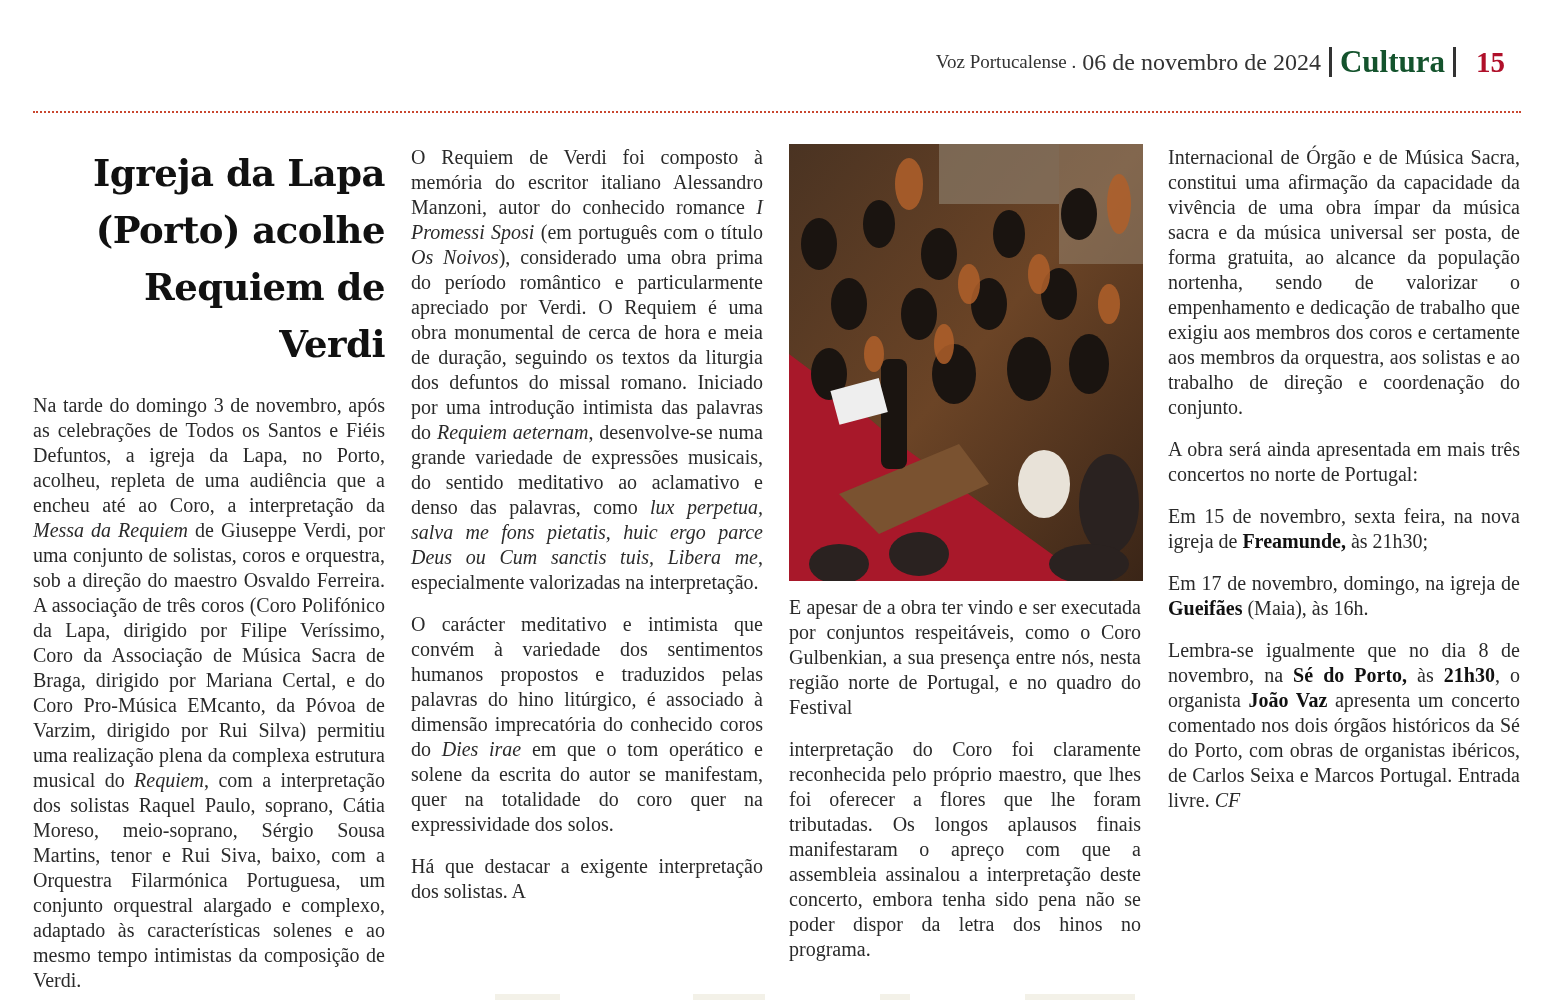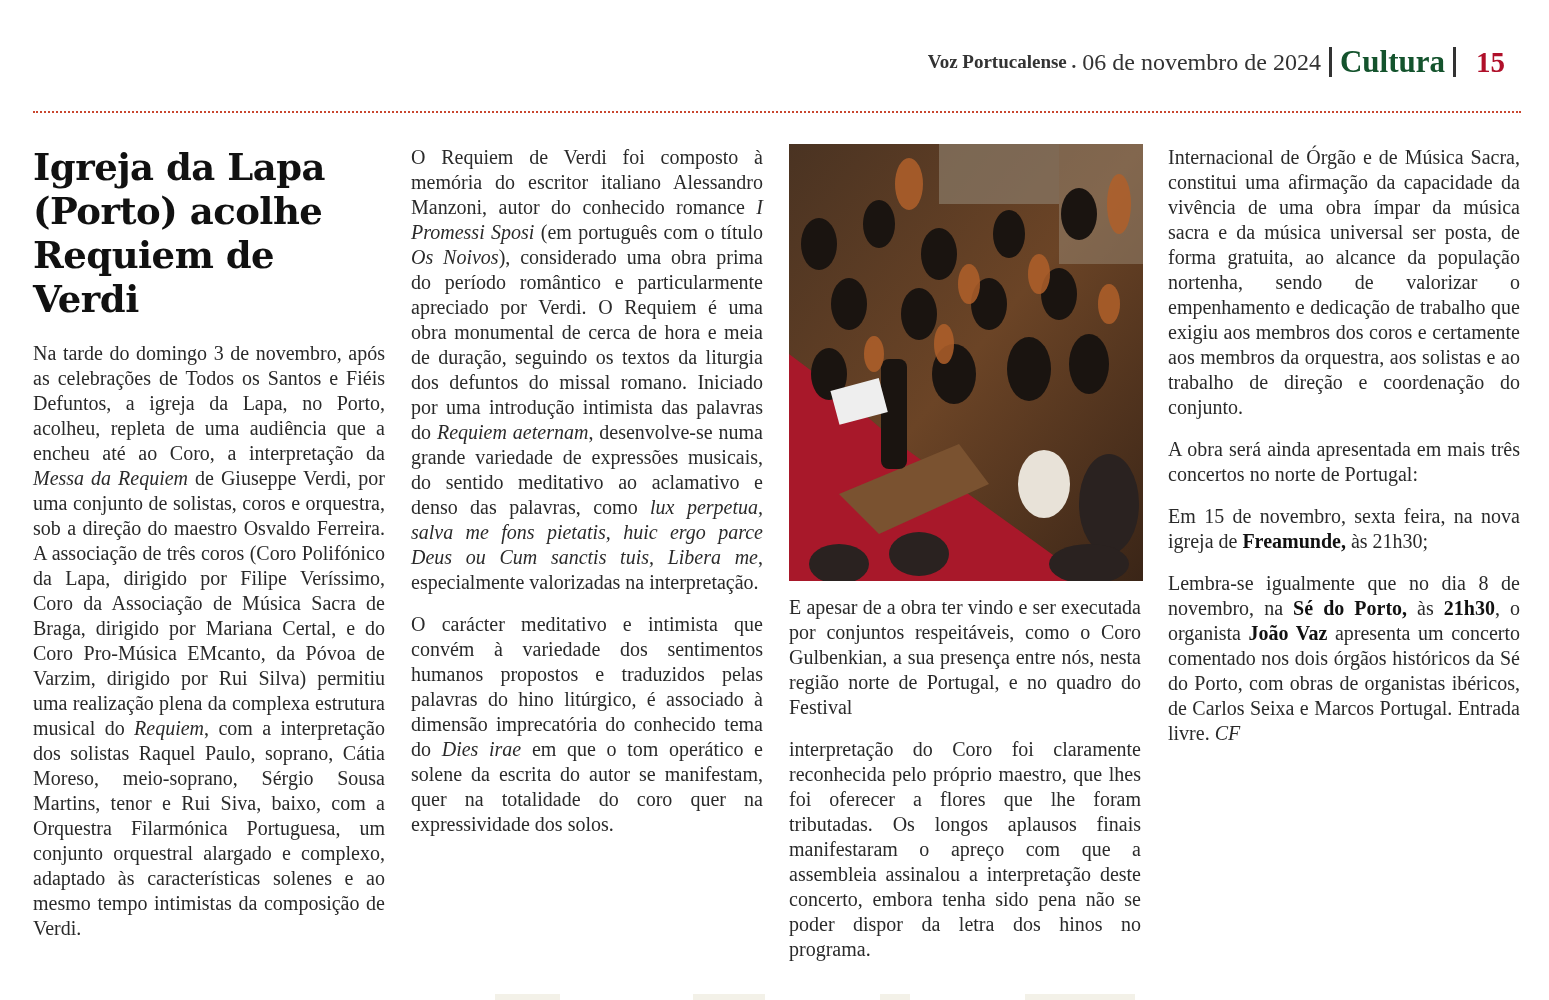--- a/index.html
+++ b/index.html
@@ -1,29 +1,29 @@
 <!DOCTYPE html>
 <html><head>
 <meta charset="utf-8">
 <style>
   html, body { margin: 0; padding: 0; background: #ffffff; }
   body { width: 1549px; height: 1000px; position: relative; overflow: hidden; font-family: "Liberation Serif", "DejaVu Serif", serif; color: #222; }
   .header { position: absolute; top: 42px; right: 44px; display: flex; align-items: center; height: 40px; }
-  .pub { font-family: "Liberation Serif", serif; font-weight: bold; font-size: 19px; color: #333; }
+  .pub { font-family: "Liberation Serif", serif; font-weight: normal; font-size: 19px; color: #333; }
   .date { font-family: "Liberation Serif", serif; font-size: 24px; color: #333; margin-left: 6px; }
   .vbar { width: 3px; height: 30px; background: #333; margin: 0 8px; }
   .section { font-family: "Liberation Serif", serif; font-weight: bold; font-size: 31px; color: #14532d; }
   .pagenum { font-family: "Liberation Serif", serif; font-weight: bold; font-size: 29px; color: #b0102a; margin-left: 12px; }
   .rule { position: absolute; top: 111px; left: 33px; width: 1488px; border-top: 2px dotted #c9472f; height: 0; }
   .col { position: absolute; top: 145px; width: 352px; font-size: 20px; line-height: 25px; text-align: justify; color: #2a2a2a; }
   .c1 { left: 33px; }
   .c2 { left: 411px; }
   .c3 { left: 789px; top: 595px; }
   .c4 { left: 1168px; }
-  .headline { font-family: "DejaVu Serif", serif; font-weight: bold; font-size: 37px; line-height: 44px; color: #111; margin: 0 0 20px 0; text-align: left; letter-spacing: -0.5px; }
+  .headline { font-family: "DejaVu Serif", serif; font-weight: bold; font-size: 37px; line-height: 57px; color: #111; margin: 0 0 20px 0; text-align: right; letter-spacing: -0.5px; }
   p { margin: 0 0 17px 0; }
   em { font-style: italic; }
   strong { font-weight: bold; color: #111; }
   .photo { position: absolute; left: 789px; top: 144px; width: 354px; height: 437px; overflow: hidden; background: #3b2a1d; }
   .credit { text-align: right; font-style: italic; margin-top: 10px; font-size: 19px; }
   .faded { position: absolute; top: 994px; height: 6px; background: #f3f1e8; }
 </style>
 </head>
 <body>
 
@@ -37,21 +37,22 @@
 </div>
 <div class="rule"></div>
 
 <div class="col c1">
   <h1 class="headline">Igreja da Lapa (Porto) acolhe Requiem de Verdi</h1>
   <p><span>Na tarde do domingo 3 de novembro, após as celebrações de Todos os Santos e Fiéis Defuntos, a igreja da Lapa, no Porto, acolheu, repleta de uma audiência que a encheu até ao Coro, a interpretação da </span><em>Messa da Requiem</em><span> de Giuseppe Verdi, por uma conjunto de solistas, coros e orquestra, sob a direção do maestro Osvaldo Ferreira. A associação de três coros (Coro Polifónico da Lapa, dirigido por Filipe Veríssimo, Coro da Associação de Música Sacra de Braga, dirigido por Mariana Certal, e do Coro Pro-Música EMcanto, da Póvoa de Varzim, dirigido por Rui Silva) permitiu uma realização plena da complexa estrutura musical do </span><em>Requiem</em><span>, com a interpretação dos solistas Raquel Paulo, soprano, Cátia Moreso, meio-soprano, Sérgio Sousa Martins, tenor e Rui Siva, baixo, com a Orquestra Filarmónica Portuguesa, um conjunto orquestral  alargado e complexo, adaptado às características solenes e ao mesmo tempo intimistas da composição de Verdi.</span></p>
 </div>
 
 <div class="col c2">
   <p><span>O Requiem de Verdi foi composto à memória do escritor italiano Alessandro Manzoni, autor do conhecido romance </span><em>I Promessi Sposi</em><span> (em português com o título </span><em>Os Noivos</em><span>), considerado uma obra prima do período romântico e particularmente apreciado por Verdi. O Requiem é uma obra monumental de cerca de hora e meia de duração, seguindo os textos da liturgia dos defuntos do missal romano. Iniciado por uma introdução intimista das palavras do </span><em>Requiem aeternam</em><span>, desenvolve-se numa grande variedade de expressões musicais, do sentido meditativo ao aclamativo e denso das palavras, como </span><em>lux perpetua, salva me fons pietatis, huic ergo parce Deus ou Cum sanctis tuis, Libera me</em><span>, especialmente valorizadas na interpretação.</span></p>
-  <p><span>O carácter meditativo e intimista que convém à variedade dos sentimentos humanos propostos e traduzidos pelas palavras do hino litúrgico, é associado à dimensão imprecatória do conhecido tema do </span><em>Dies irae</em><span> em que o tom operático e solene da escrita do autor se manifestam, quer na totalidade do coro quer na expressividade dos solos.</span></p>
+  <p><span>O carácter meditativo e intimista que convém à variedade dos sentimentos humanos propostos e traduzidos pelas palavras do hino litúrgico, é associado à dimensão imprecatória do conhecido coros do </span><em>Dies irae</em><span> em que o tom operático e solene da escrita do autor se manifestam, quer na totalidade do coro quer na expressividade dos solos.</span></p>
+  <p>Há que destacar a exigente interpretação dos solistas. A</p>
 </div>
 
 <div class="photo" title="Orquestra e coro durante o Requiem de Verdi na Igreja da Lapa, maestro a dirigir sobre estrado com tapete vermelho">
   <svg width="354" height="437" viewBox="0 0 354 437">
     <defs>
       <linearGradient id="bg" x1="0" y1="0" x2="1" y2="1">
         <stop offset="0" stop-color="#4a3322"></stop>
         <stop offset="0.5" stop-color="#6b4426"></stop>
         <stop offset="1" stop-color="#3a2517"></stop>
       </linearGradient>
@@ -101,19 +102,20 @@
 
 <div class="col c3">
   <p>E apesar de a obra ter vindo e ser executada por conjuntos respeitáveis, como o Coro Gulbenkian, a sua presença entre nós, nesta região norte de Portugal, e no quadro do Festival</p>
   <p>interpretação do Coro foi claramente reconhecida pelo próprio maestro, que lhes foi oferecer a flores que lhe foram tributadas. Os longos aplausos finais manifestaram o apreço com que a assembleia assinalou a interpretação deste concerto, embora tenha sido pena não se poder dispor da letra dos hinos no programa.</p>
 </div>
 
 <div class="col c4">
   <p>Internacional de Órgão e de Música Sacra, constitui uma afirmação da capacidade da vivência de uma obra ímpar da música sacra e da música universal ser posta, de forma gratuita, ao alcance da população nortenha, sendo de valorizar o empenhamento e dedicação de trabalho que exigiu aos membros dos coros e certamente aos membros da orquestra, aos solistas e ao trabalho de direção e coordenação do conjunto.</p>
   <p>A obra será ainda apresentada em mais três concertos no norte de Portugal:</p>
   <p><span>Em 15 de novembro, sexta feira, na nova igreja de </span><strong>Freamunde,</strong><span> às 21h30;</span></p>
+  <p><span>Em 17 de novembro, domingo, na igreja de </span><strong>Gueifães</strong><span> (Maia), às 16h.</span></p>
   <p><span>Lembra-se igualmente que no dia 8 de novembro, na </span><strong>Sé do Porto,</strong><span> às </span><strong>21h30</strong><span>, o organista </span><strong>João Vaz</strong><span> apresenta um concerto comentado nos dois órgãos históricos da Sé do Porto, com obras de organistas ibéricos, de Carlos Seixa e Marcos Portugal. Entrada livre. </span><em>CF</em></p>
 </div>
 
 <div class="faded" style="left:495px;width:65px;"></div>
 <div class="faded" style="left:693px;width:72px;"></div>
 <div class="faded" style="left:880px;width:30px;"></div>
 <div class="faded" style="left:1025px;width:110px;"></div>
 
 </body></html>

